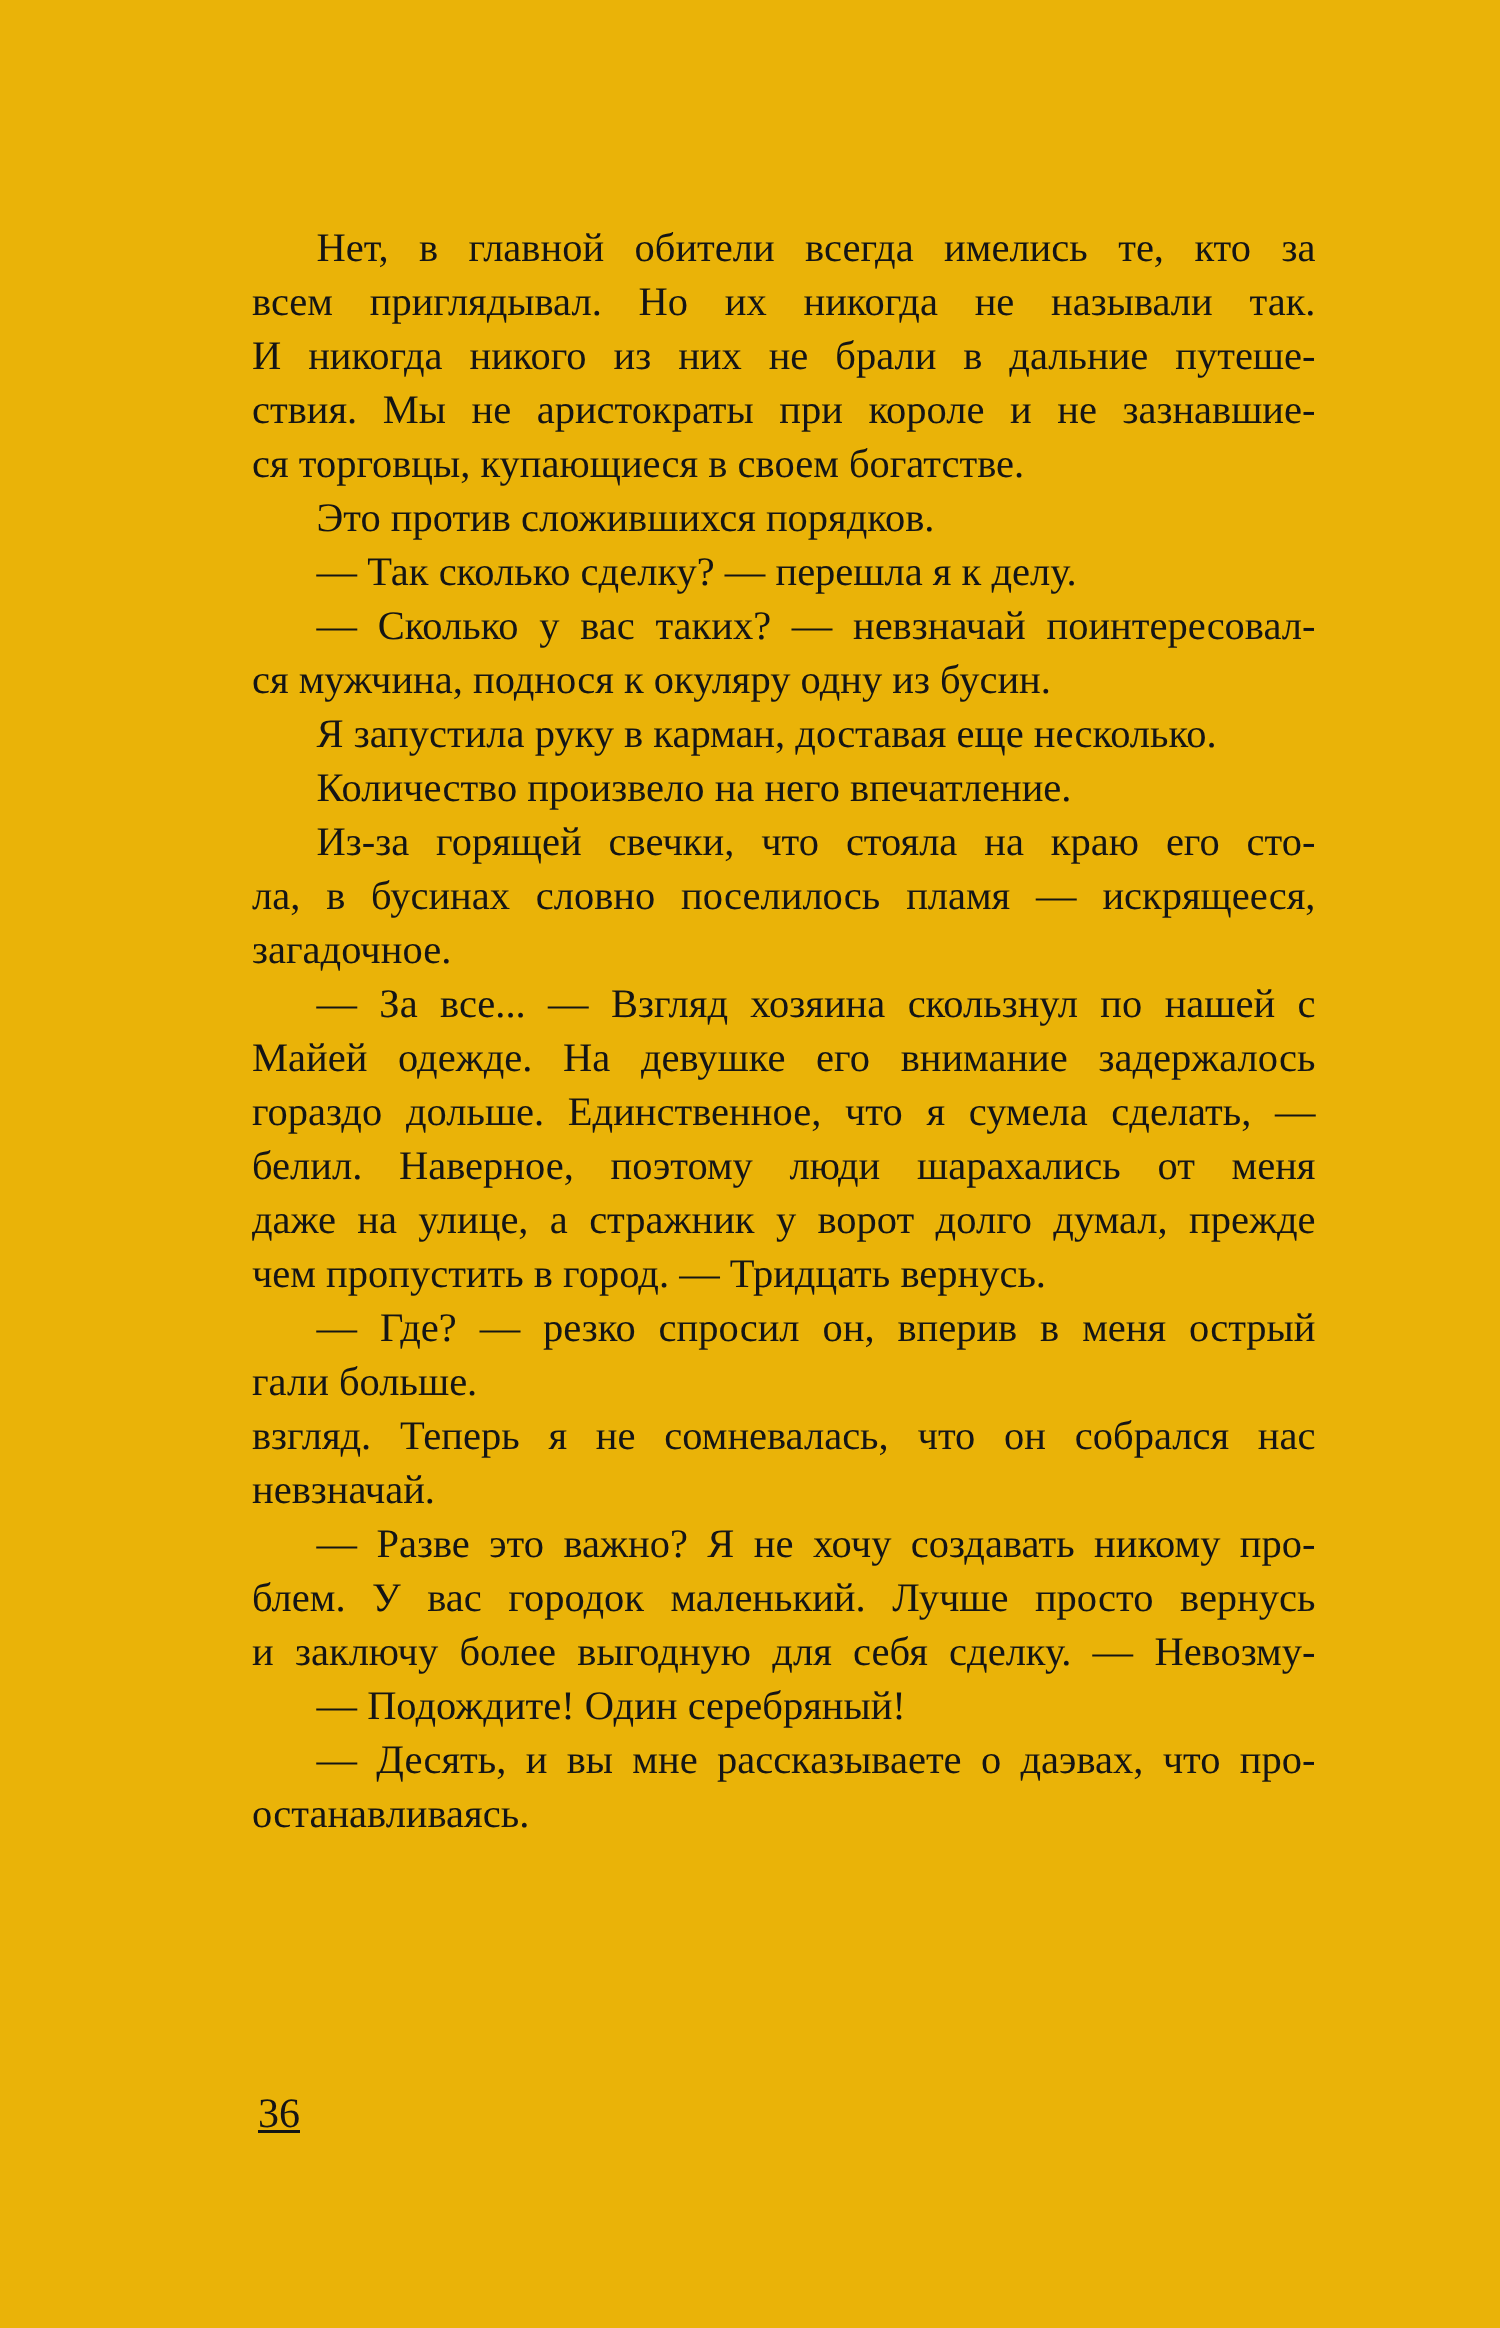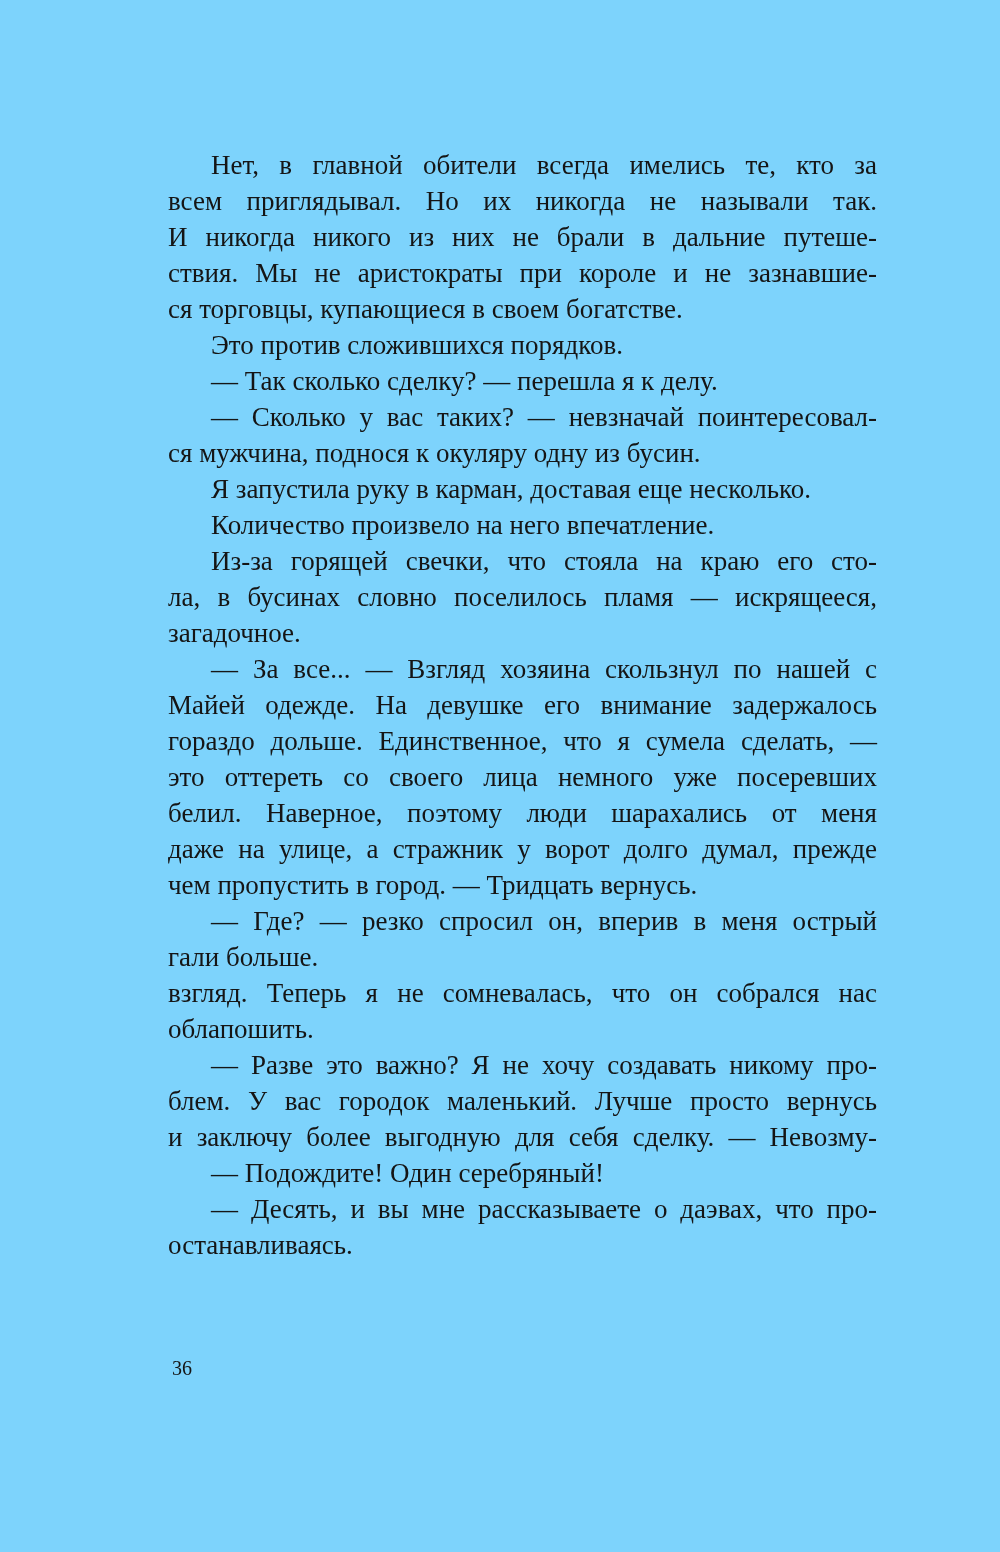--- a/index.html
+++ b/index.html
@@ -9,21 +9,21 @@
   body {
     width: 1000px;
     height: 1552px;
     position: relative;
     background: #ffffff;
     overflow: hidden;
   }
   .book-page {
     position: absolute;
     inset: 0;
-    background: #7dd3fc;
+    background: #eab308;
   }
   .text-block {
     position: absolute;
     left: 168px;
     top: 147px;
     width: 709px;
     font-family: "Liberation Serif", "DejaVu Serif", serif;
     font-size: 27px;
     line-height: 36px;
     color: #151515;
@@ -37,25 +37,26 @@
   }
   .line.first {
     text-indent: 43px;
   }
   .line.last {
     text-align-last: left;
   }
   .page-number {
     position: absolute;
     left: 172px;
-    top: 1350px;
+    top: 1392px;
     font-family: "Liberation Serif", "DejaVu Serif", serif;
-    font-size: 20px;
+    font-size: 28px;
     line-height: 36px;
     color: #151515;
+    text-decoration: underline;
   }
 </style>
 </head>
 <body>
 
 <div class="book-page">
   <div class="text-block">
       <div class="line first">Нет, в главной обители всегда имелись те, кто за</div>
       <div class="line">всем приглядывал. Но их никогда не называли так.</div>
       <div class="line">И никогда никого из них не брали в дальние путеше-</div>
@@ -66,28 +67,27 @@
       <div class="line first">— Сколько у вас таких? — невзначай поинтересовал-</div>
       <div class="line last">ся мужчина, поднося к окуляру одну из бусин.</div>
       <div class="line first last">Я запустила руку в карман, доставая еще несколько.</div>
       <div class="line first last">Количество произвело на него впечатление.</div>
       <div class="line first">Из-за горящей свечки, что стояла на краю его сто-</div>
       <div class="line">ла, в бусинах словно поселилось пламя — искрящееся,</div>
       <div class="line last">загадочное.</div>
       <div class="line first">— За все... — Взгляд хозяина скользнул по нашей с</div>
       <div class="line">Майей одежде. На девушке его внимание задержалось</div>
       <div class="line">гораздо дольше. Единственное, что я сумела сделать, —</div>
-      <div class="line">это оттереть со своего лица немного уже посеревших</div>
       <div class="line">белил. Наверное, поэтому люди шарахались от меня</div>
       <div class="line">даже на улице, а стражник у ворот долго думал, прежде</div>
       <div class="line last">чем пропустить в город. — Тридцать вернусь.</div>
       <div class="line first">— Где? — резко спросил он, вперив в меня острый</div>
       <div class="line last">гали больше.</div>
       <div class="line">взгляд. Теперь я не сомневалась, что он собрался нас</div>
-      <div class="line last">облапошить.</div>
+      <div class="line last">невзначай.</div>
       <div class="line first">— Разве это важно? Я не хочу создавать никому про-</div>
       <div class="line">блем. У вас городок маленький. Лучше просто вернусь</div>
       <div class="line">и заключу более выгодную для себя сделку. — Невозму-</div>
       <div class="line first last">— Подождите! Один серебряный!</div>
       <div class="line first">— Десять, и вы мне рассказываете о даэвах, что про-</div>
       <div class="line last">останавливаясь.</div>
     </div>
   <div class="page-number">36</div>
 </div>
 

